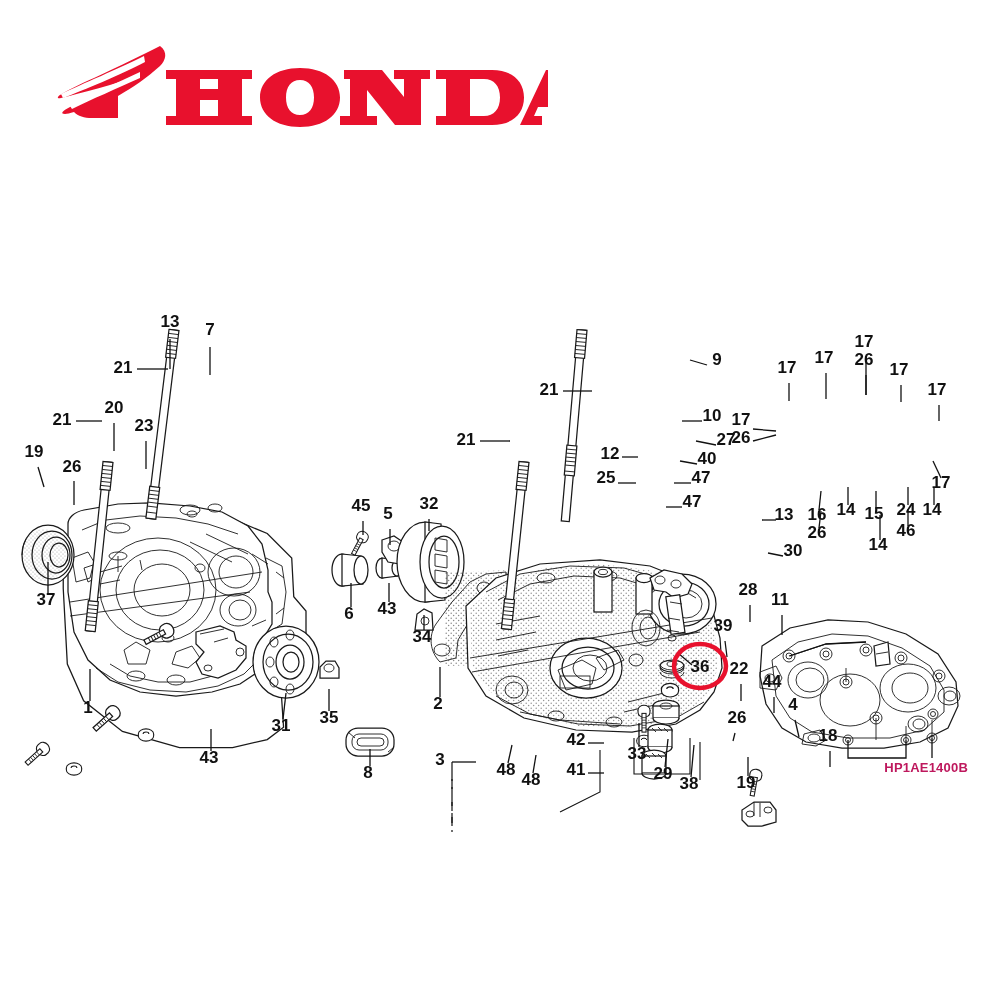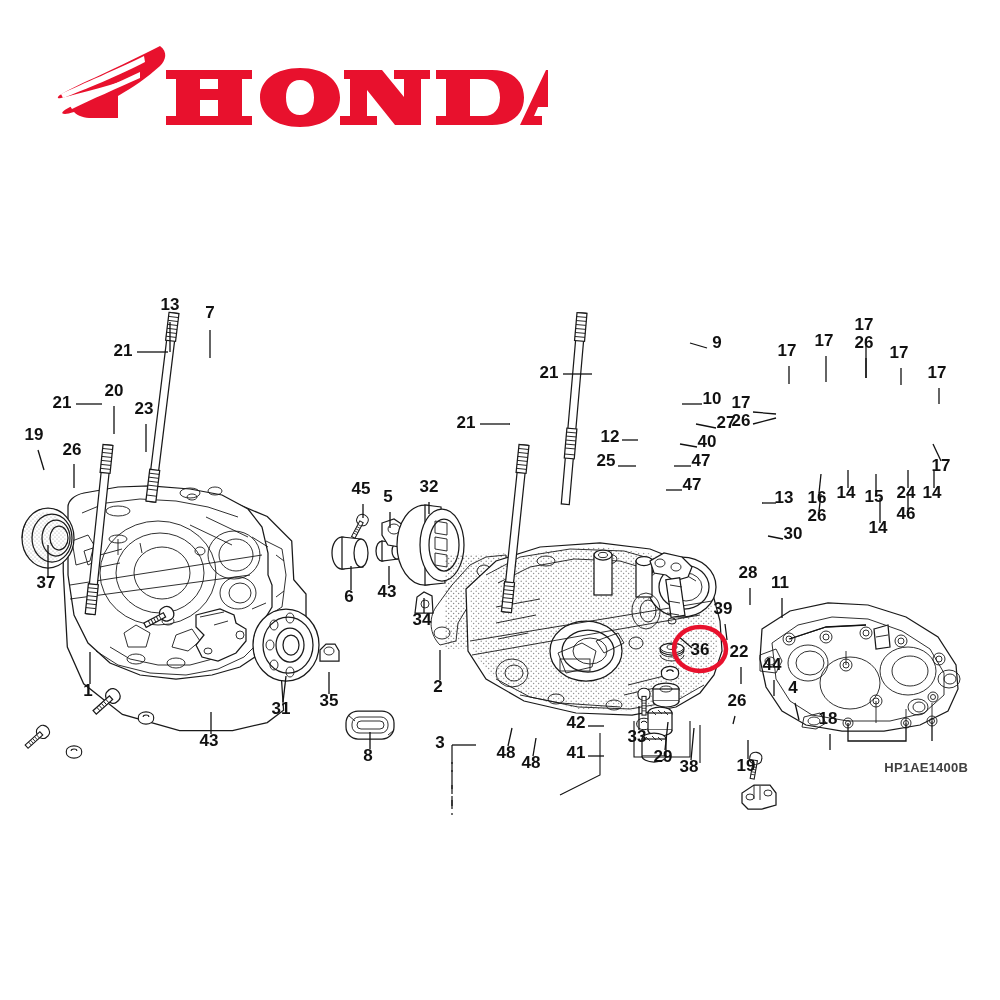--- a/index.html
+++ b/index.html
@@ -26,34 +26,34 @@
     left: 48px;
     top: 44px;
     width: 500px;
     height: 90px;
   }
   #brand svg { display: block; }
   
   #diagram {
     position: absolute;
     left: 0;
-    top: 255px;
+    top: 272px;
     width: 884px;
     height: 560px;
   }
   #diagram svg { display: block; }
   
   #partno {
     position: absolute;
     right: 32px;
     top: 760px;
     font-family: "Liberation Sans", sans-serif;
     font-size: 13px;
     font-weight: bold;
-    color: #404040;
+    color: #be185d;
     letter-spacing: .2px;
     white-space: nowrap;
   }
   
   #frmark {
     position: absolute;
     left: 36px;
     top: 722px;
     width: 110px;
     height: 48px;

